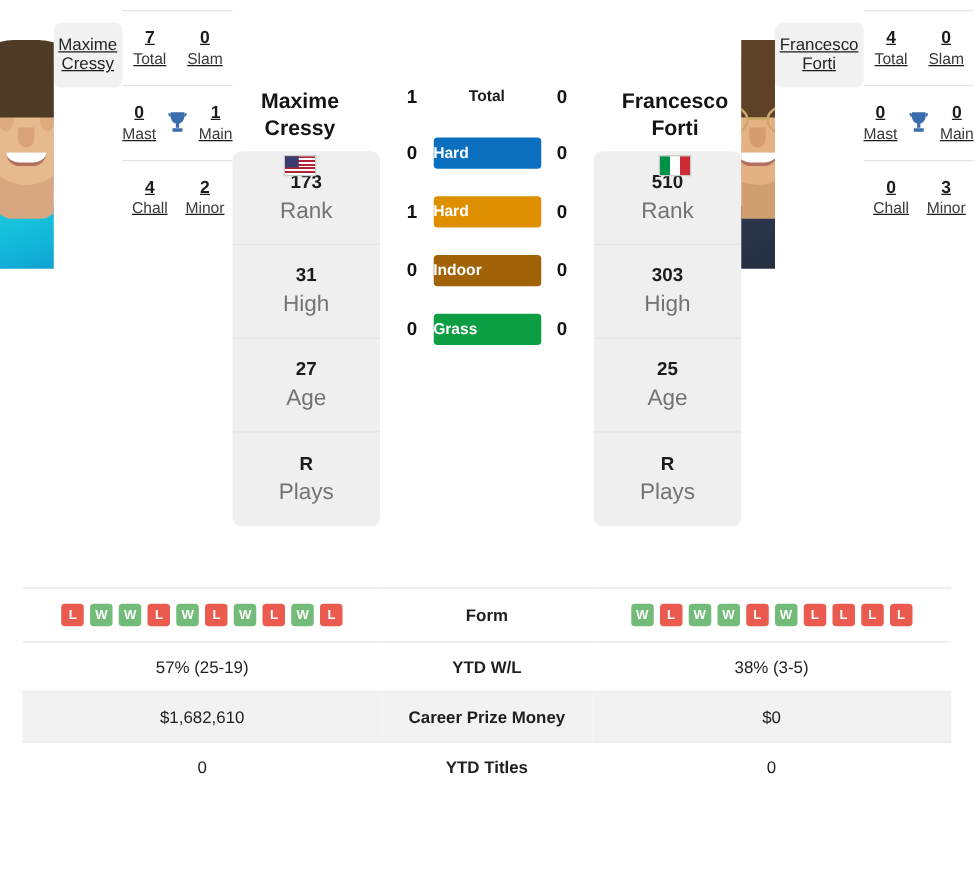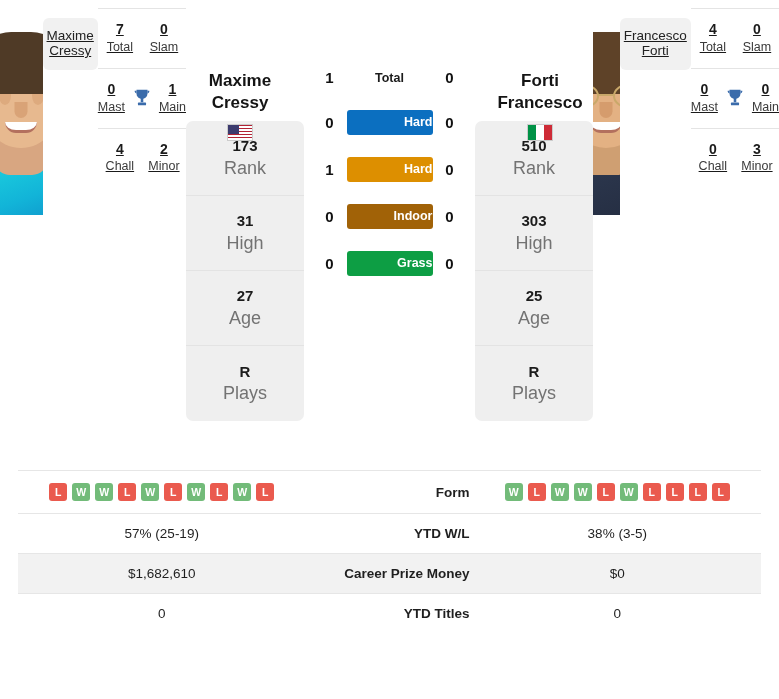--- a/index.html
+++ b/index.html
@@ -230,21 +230,21 @@
     color: #1b1b1b;
   }
   .surf-badge {
     display: block;
     width: 86px;
     padding: 5px 0 6px;
     border-radius: 3px;
     color: #ffffff;
     font-size: 12.5px;
     font-weight: 700;
-    text-align: right;
+    text-align: left;
   }
 
   
   .pname-block {
     width: 124px;
     text-align: center;
     padding-top: 22px;
     margin-top: 40px;
   }
   .pname {
@@ -294,21 +294,20 @@
     padding: 12px 4px;
     text-align: center;
     font-size: 13.5px;
     color: #1f1f1f;
     vertical-align: middle;
   }
   .cmp-table td.mid {
     font-weight: 700;
     width: 168px;
     font-size: 13.5px;
-    text-align: right;
   }
   .form-strip {
     display: flex;
     justify-content: center;
     gap: 5px;
   }
   .fbadge {
     width: 18px; height: 18px;
     border-radius: 3px;
     color: #ffffff;
@@ -448,22 +447,22 @@
           <div class="h2h-mid">
             <span class="surf-badge" style="background: rgb(13, 158, 68);">Grass</span>
           </div>
           <div class="h2h-score">0</div>
         </div>
       </div>
   </div>
 
   <div class="info-col">
     <div class="pname-block" style="position:absolute; top:30px; left:478px; padding-top:0;">
+      <div class="pname">Francesco</div>
       <div class="pname">Forti</div>
-      <div class="pname">Francesco</div>
       <span class="flag flag-it"></span>
     </div>
     <div class="info-card">
       <div class="info-cell">
         <div class="info-val">510</div>
         <div class="info-lab">Rank</div>
       </div>
       <div class="info-cell">
         <div class="info-val">303</div>
         <div class="info-lab">High</div>

